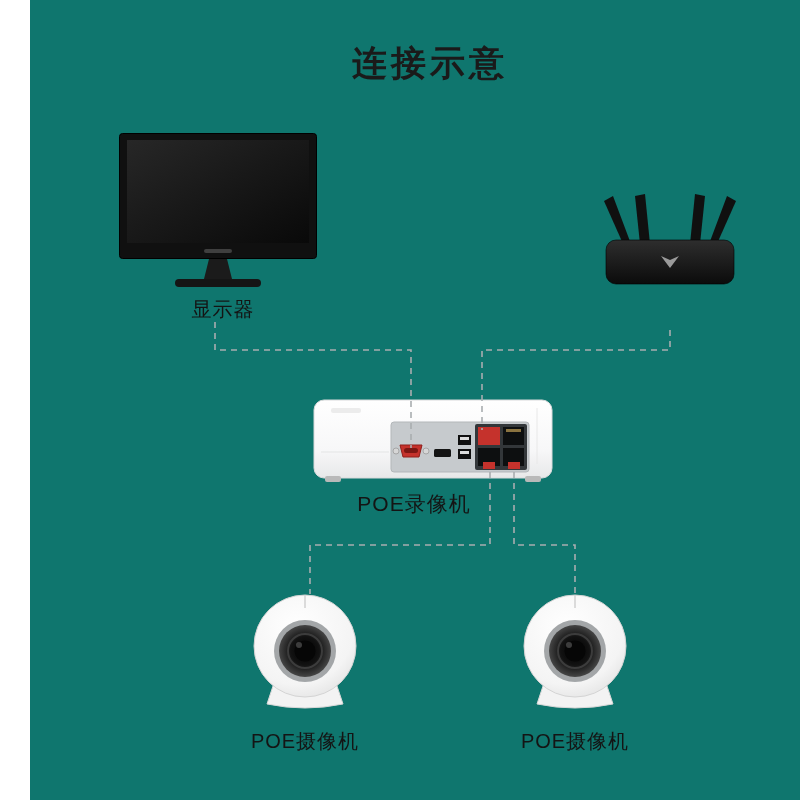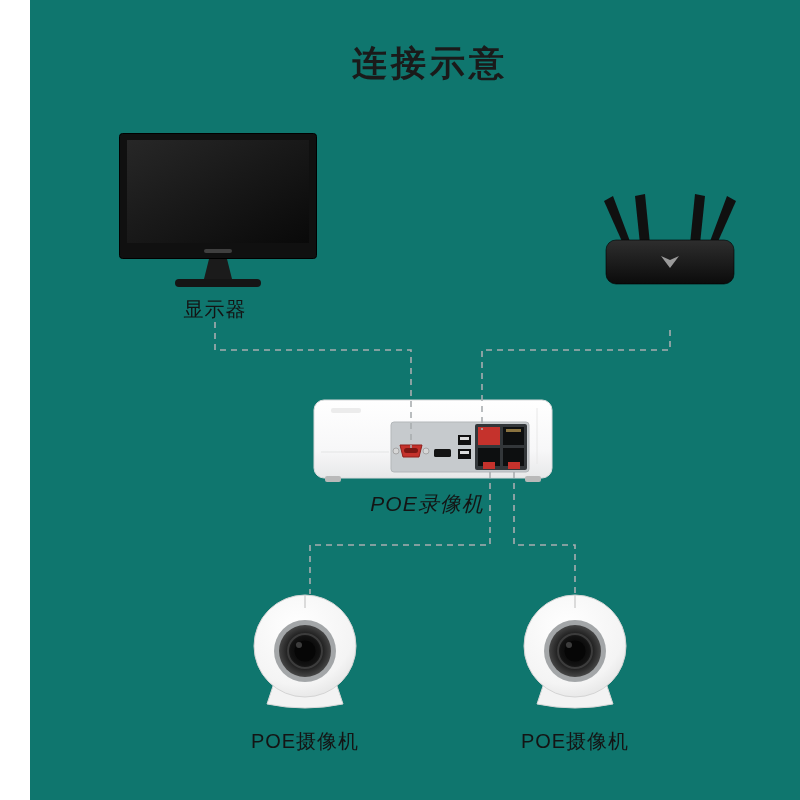--- a/index.html
+++ b/index.html
@@ -83,21 +83,21 @@
         <rect x="1.5" y="1.5" width="197" height="125" rx="3" fill="#101010" stroke="#000000"></rect>
         <rect x="9" y="8" width="182" height="103" fill="url(#scrG)"></rect>
         <rect x="86" y="117" width="28" height="4" rx="2" fill="#3f3f3f"></rect>
       </g>
       <g>
         <path d="M91 127 L109 127 L114 147 L86 147 Z" fill="#1b1b1b"></path>
         <rect x="57" y="147" width="86" height="8" rx="4" fill="#151515"></rect>
       </g>
     </svg>
   </div>
-  <div class="label" style="left:110px; top:296px; width:150px;">显示器</div>
+  <div class="label" style="left:118px; top:296px; width:150px;">显示器</div>
 
   <div class="device" style="left:560px; top:180px; width:160px;">
     <svg width="160" height="112" viewBox="0 0 160 112">
       <defs>
         <linearGradient id="rtrG" x1="0" y1="0" x2="0" y2="1">
           <stop offset="0" stop-color="#2e2e2e"></stop>
           <stop offset="1" stop-color="#0b0b0b"></stop>
         </linearGradient>
       </defs>
       <g>
@@ -153,21 +153,21 @@
           <rect x="190" y="31" width="21" height="18" fill="#0d0f10"></rect>
           <rect x="193" y="33" width="15" height="3" fill="#8a7340"></rect>
           <rect x="165" y="52" width="22" height="18" fill="#0d0f10"></rect>
           <rect x="170" y="66" width="12" height="7" fill="#c5322c"></rect>
           <rect x="190" y="52" width="21" height="18" fill="#0d0f10"></rect>
           <rect x="195" y="66" width="12" height="7" fill="#c5322c"></rect>
         </g>
       </g>
     </svg>
   </div>
-  <div class="label recorder" style="left:307px; top:490px; width:180px;font-style:italic;">POE录像机</div>
+  <div class="label recorder" style="left:294px; top:490px; width:180px;">POE录像机</div>
 
   <div class="device" style="left:205px; top:588px; width:140px;">
     <svg width="140" height="130" viewBox="0 0 140 130">
       <defs>
         <radialGradient id="ballL" cx="0.42" cy="0.32" r="0.8">
           <stop offset="0" stop-color="#ffffff"></stop>
           <stop offset="0.7" stop-color="#f4f4f4"></stop>
           <stop offset="1" stop-color="#dedede"></stop>
         </radialGradient>
         <radialGradient id="lensL" cx="0.5" cy="0.5" r="0.5">

